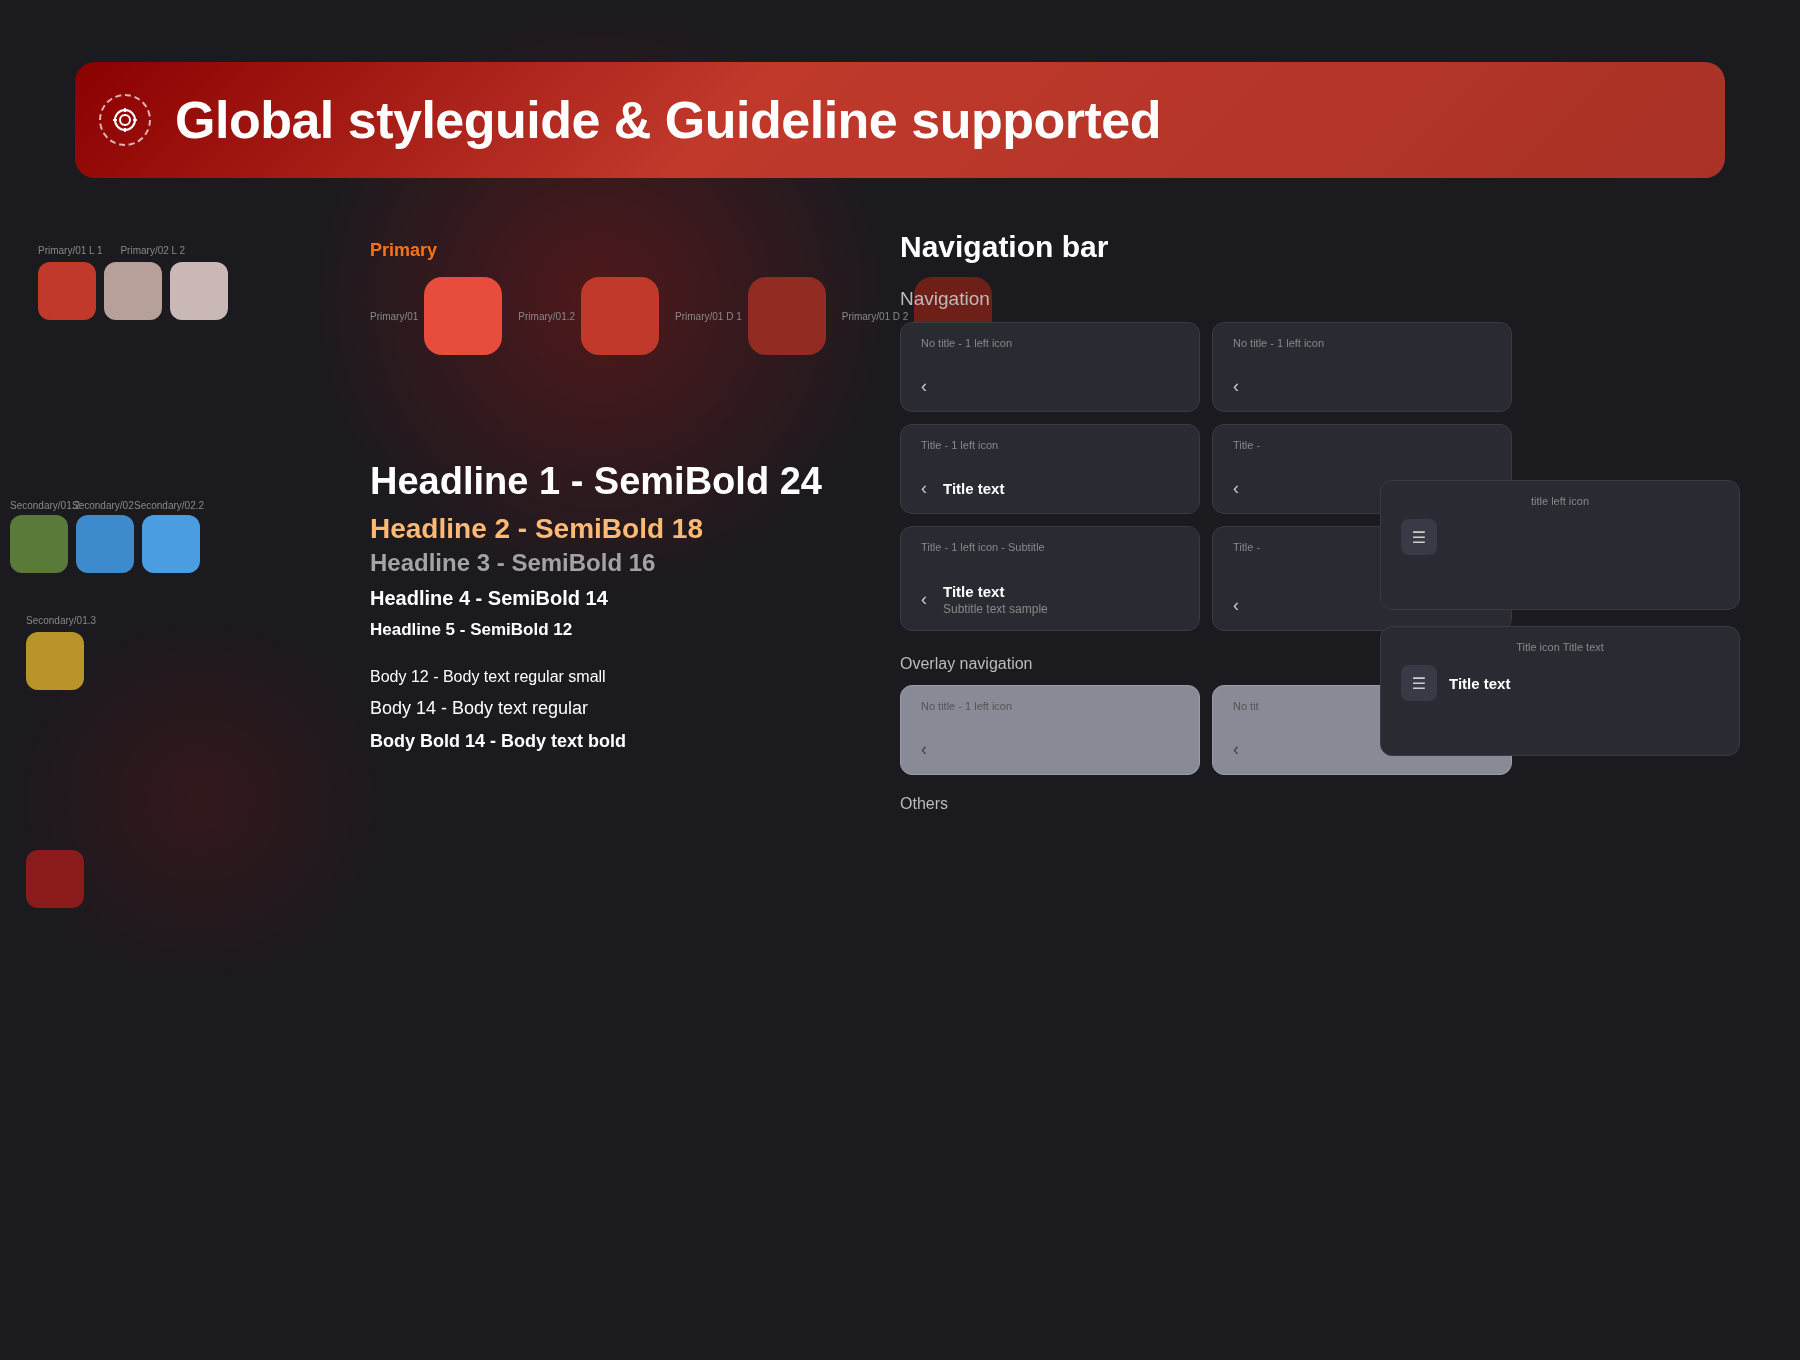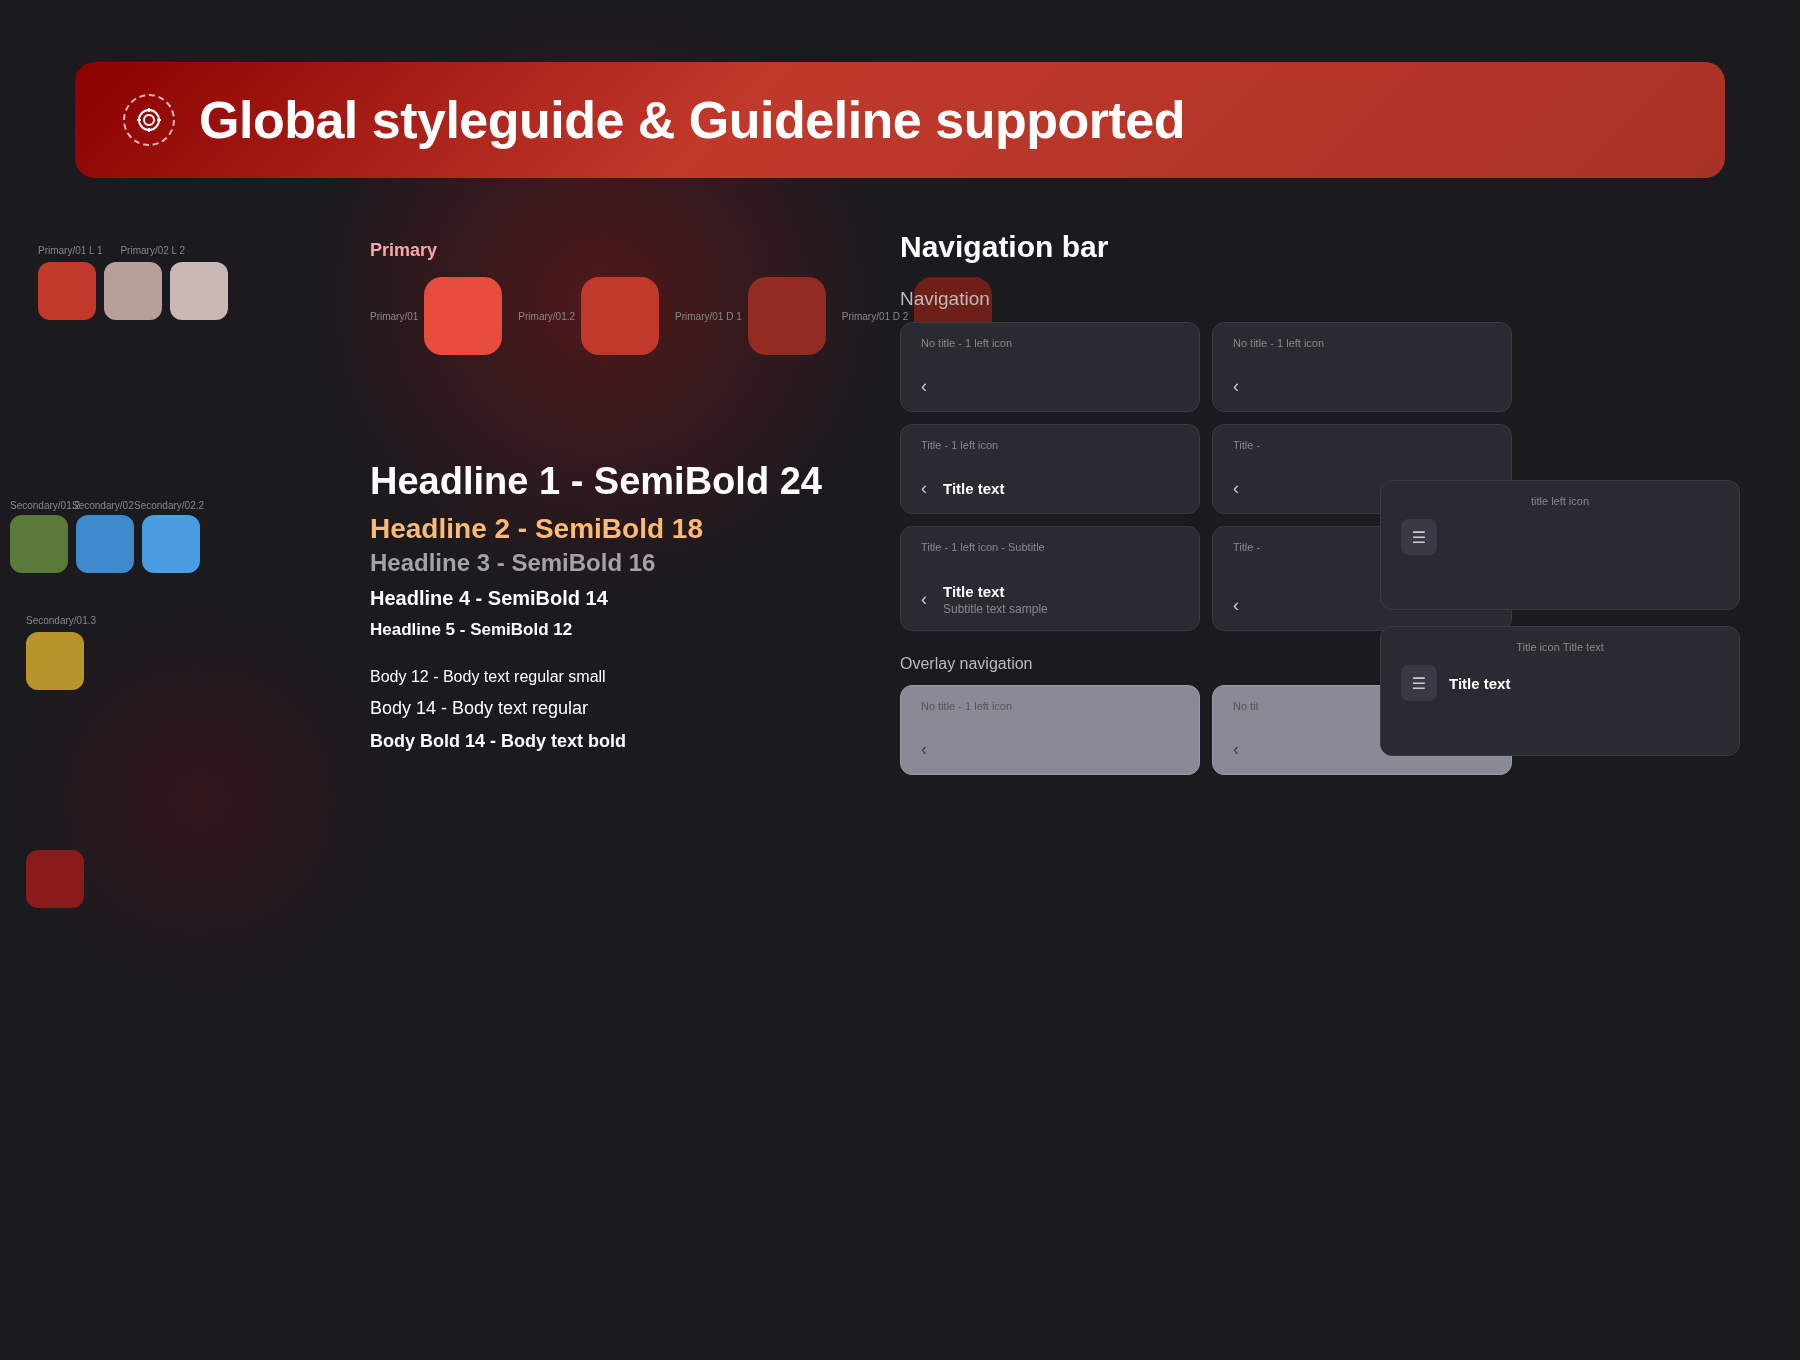--- a/index.html
+++ b/index.html
@@ -34,21 +34,21 @@
     }
 
     
     .header-banner {
       position: absolute;
       top: 62px;
       left: 75px;
       right: 75px;
       background: linear-gradient(135deg, #8b0000 0%, #c0392b 40%, #a93226 100%);
       border-radius: 20px;
-      padding: 28px 48px;
+      padding: 28px 24px;
       display: flex;
       align-items: center;
       gap: 24px;
     }
     .header-icon {
       width: 52px;
       height: 52px;
       border: 2.5px dashed rgba(255,255,255,0.7);
       border-radius: 50%;
       display: flex;
@@ -90,21 +90,21 @@
 
     
     .primary-section {
       position: absolute;
       top: 240px;
       left: 370px;
     }
     .section-title {
       font-size: 18px;
       font-weight: 600;
-      color: #fca5a5;
+      color: #f97316;
       margin-bottom: 16px;
     }
     .primary-swatches {
       display: flex;
       gap: 16px;
       align-items: flex-end;
     }
     .primary-swatch-item {
       display: flex;
       flex-direction: row;
@@ -452,20 +452,21 @@
       </div>
     </div>
     <div class="nav-card-overlay">
       <div class="nav-card-label">No tit</div>
       <div class="nav-card-content">
         <span class="nav-card-icon" style="color:#444;">‹</span>
       </div>
     </div>
   </div>
 
+  <div class="others-title" style="margin-top:20px;">Others</div>
 </div>
 
 <div class="right-panel">
 
   <div class="right-card">
     <div class="right-card-label">title left icon</div>
     <div class="right-card-content">
       <div class="right-card-icon-box">
         <span style="font-size:16px;color:#ccc;">☰</span>
       </div>

